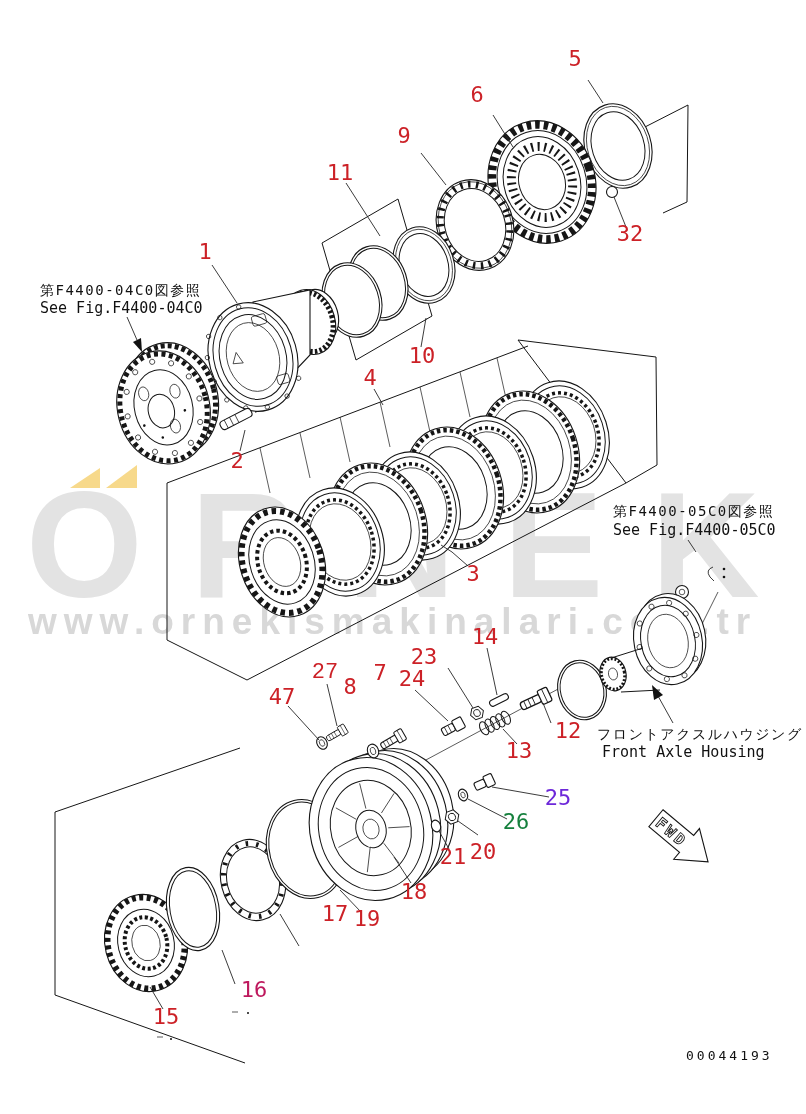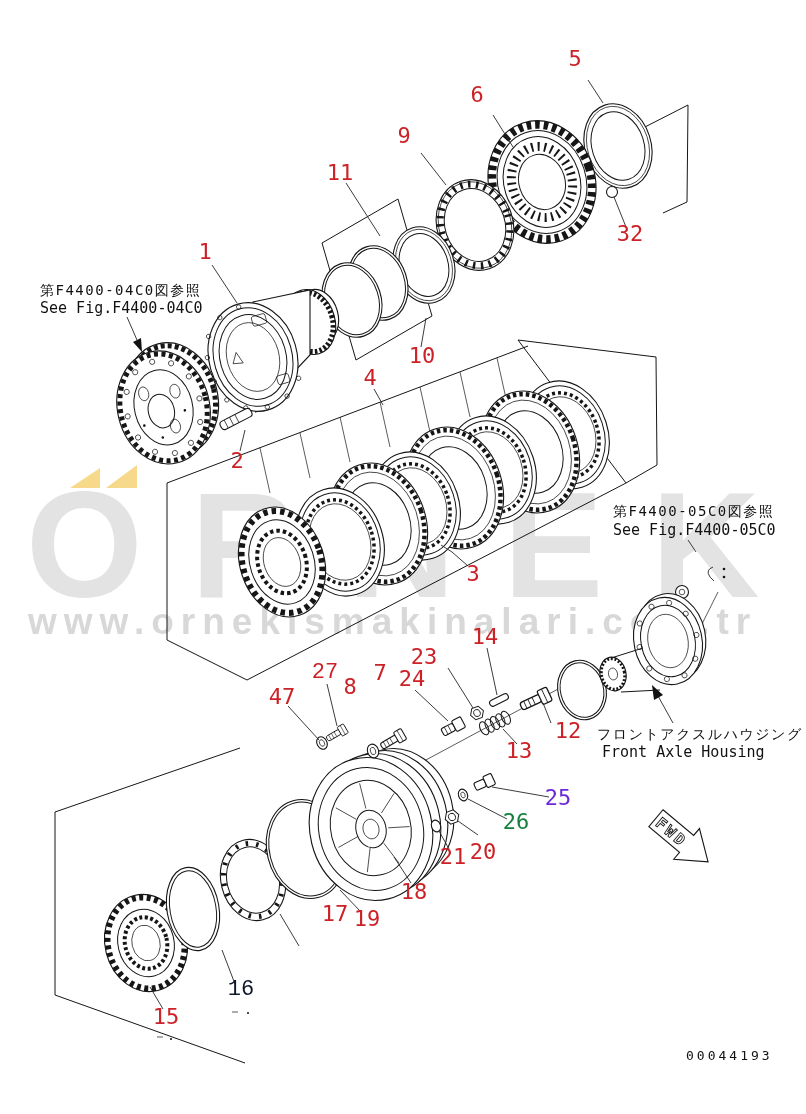--- a/index.html
+++ b/index.html
@@ -412,21 +412,21 @@
       <span class="callout" style="left: 477px; top: 95px; color: rgb(204, 33, 39);">6</span>
       <span class="callout" style="left: 380px; top: 673px; color: rgb(204, 33, 39);">7</span>
       <span class="callout" style="left: 350px; top: 687px; color: rgb(204, 33, 39);">8</span>
       <span class="callout" style="left: 404px; top: 136px; color: rgb(204, 33, 39);">9</span>
       <span class="callout" style="left: 422px; top: 356px; color: rgb(204, 33, 39);">10</span>
       <span class="callout" style="left: 340px; top: 173px; color: rgb(204, 33, 39);">11</span>
       <span class="callout" style="left: 555px; top: 731px; color: rgb(204, 33, 39); margin-left: 13px;">12</span>
       <span class="callout" style="left: 519px; top: 751px; color: rgb(204, 33, 39);">13</span>
       <span class="callout" style="left: 485px; top: 637px; color: rgb(204, 33, 39);">14</span>
       <span class="callout" style="left: 166px; top: 1017px; color: rgb(204, 33, 39);">15</span>
-      <span class="callout" style="left: 241px; top: 990px; color: #0f172a; font-family: Liberation Mono, monospace;">16</span>
+      <span class="callout" style="left: 254px; top: 990px; color: #be185d;">16</span>
       <span class="callout" style="left: 305px; top: 914px; color: rgb(204, 33, 39); margin-left: 30px;">17</span>
       <span class="callout" style="left: 414px; top: 892px; color: rgb(204, 33, 39);">18</span>
       <span class="callout" style="left: 367px; top: 919px; color: rgb(204, 33, 39);">19</span>
       <span class="callout" style="left: 483px; top: 852px; color: rgb(204, 33, 39);">20</span>
       <span class="callout" style="left: 453px; top: 857px; color: rgb(204, 33, 39);">21</span>
       <span class="callout" style="left: 630px; top: 234px; color: rgb(204, 33, 39);">32</span>
       <span class="callout" style="left: 424px; top: 657px; color: rgb(204, 33, 39); text-align: center;">23</span>
       <span class="callout" style="left: 412px; top: 679px; color: rgb(204, 33, 39);">24</span>
       <span class="callout" style="left: 558px; top: 798px; color: #6d28d9;">25</span>
       <span class="callout" style="left: 516px; top: 822px; color: #15803d;">26</span>

